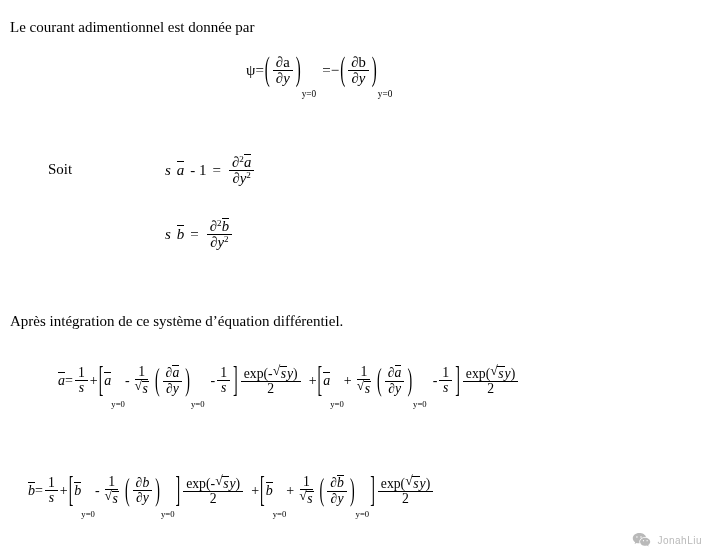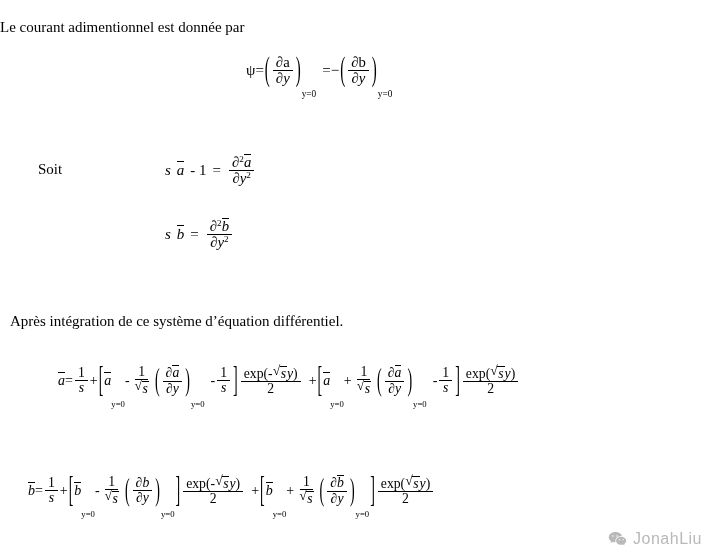--- a/index.html
+++ b/index.html
@@ -128,41 +128,41 @@
     border-top: 1px solid #000;
     padding: 0 1px;
   }
   .eqline {
     display: inline-flex;
     align-items: center;
   }
   .spc { display: inline-block; width: 6px; }
 
   
-  #p-intro      { left: 0;  top: 18px; }
+  #p-intro      { left: 10px;  top: 18px; }
   #eq-psi       { left: 246px; top: 42px; }
   #p-laplace    { left: 10px;  top: 109px; }
-  #lbl-soit     { left: 38px;  top: 160px; }
+  #lbl-soit     { left: 48px;  top: 160px; }
   #eq-a         { left: 165px; top: 154px; }
   #eq-b         { left: 165px; top: 218px; }
   #p-apres      { left: 10px;  top: 312px; text-align: center; }
   #eq-abig      { left: 58px;  top: 352px; }
   #eq-bbig      { left: 28px;  top: 462px; }
 
   
   .watermark {
     position: absolute;
     right: 12px;
     bottom: 8px;
     display: flex;
     align-items: center;
     gap: 6px;
     color: #b9b9b9;
     font-family: "Liberation Sans", sans-serif;
-    font-size: 16px;
+    font-size: 10px;
     letter-spacing: 0.5px;
   }
   .wechat-icon {
     width: 19px;
     height: 16px;
     position: relative;
     display: inline-block;
   }
   .wechat-icon svg { display: block; }
 </style>

